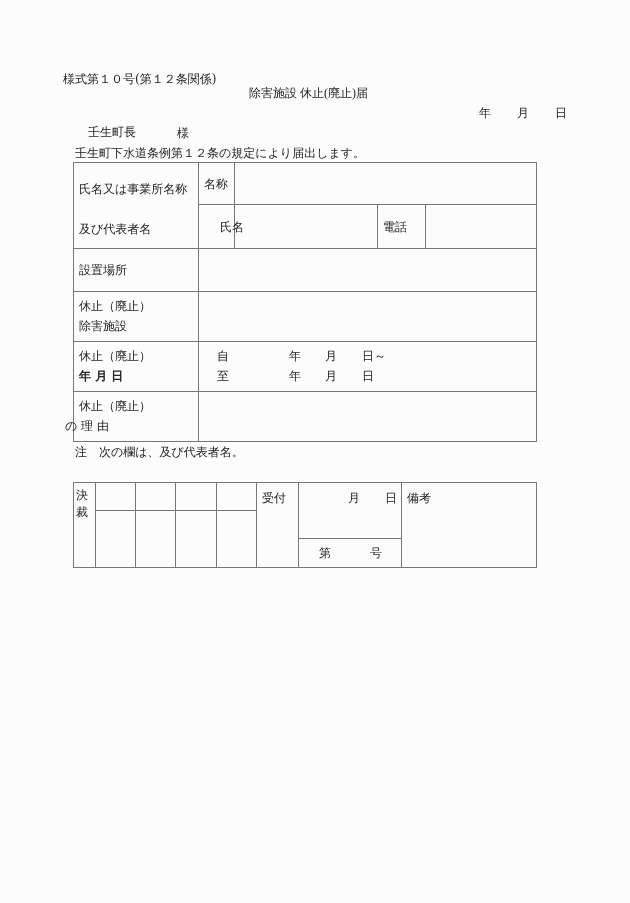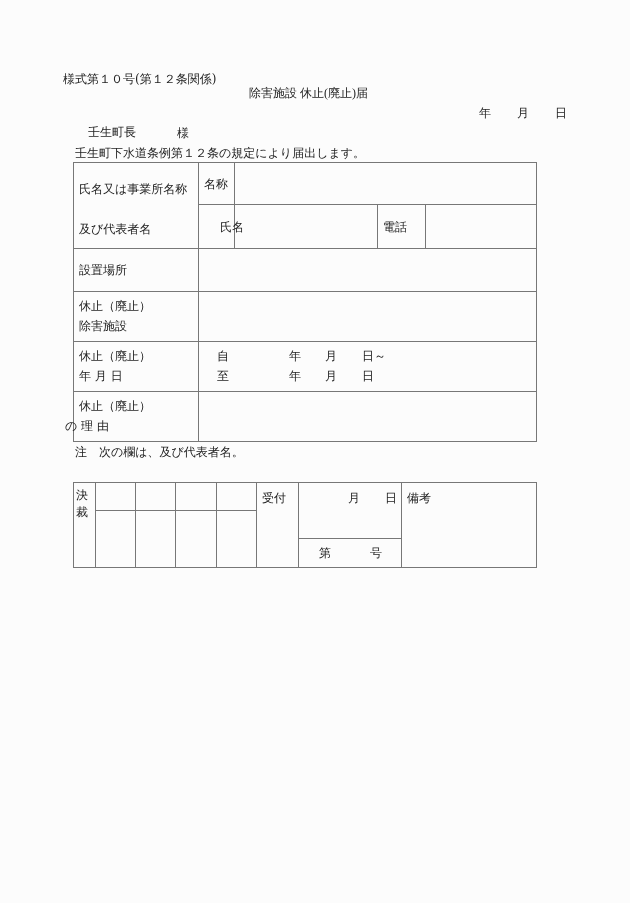--- a/index.html
+++ b/index.html
@@ -49,21 +49,21 @@
   <div class="abs" style="left:428px;top:208px;width:106px;height:38px;"></div>
 
   <div class="abs" style="left:79px;top:263px;font-family:Liberation Serif, serif;">設置場所</div>
   <div class="abs" style="left:202px;top:251px;width:332px;height:38px;"></div>
 
   <div class="abs" style="left:79px;top:299px;">休止（廃止）</div>
   <div class="abs" style="left:79px;top:319px;">除害施設</div>
   <div class="abs" style="left:202px;top:294px;width:332px;height:45px;"></div>
 
   <div class="abs" style="left:79px;top:349px;">休止（廃止）</div>
-  <div class="abs" style="left:79px;top:369px;">年 月 日</div>
+  <div class="abs" style="left:79px;top:369px;font-weight:bold;">年 月 日</div>
   <div class="abs" style="left:217px;top:349px;">自</div>
   <div class="abs" style="left:289px;top:349px;">年</div>
   <div class="abs" style="left:325px;top:349px;">月</div>
   <div class="abs" style="left:362px;top:349px;">日～</div>
   <div class="abs" style="left:217px;top:369px;">至</div>
   <div class="abs" style="left:289px;top:369px;">年</div>
   <div class="abs" style="left:325px;top:369px;">月</div>
   <div class="abs" style="left:362px;top:369px;">日</div>
 
   <div class="abs" style="left:79px;top:399px;">休止（廃止）</div>

